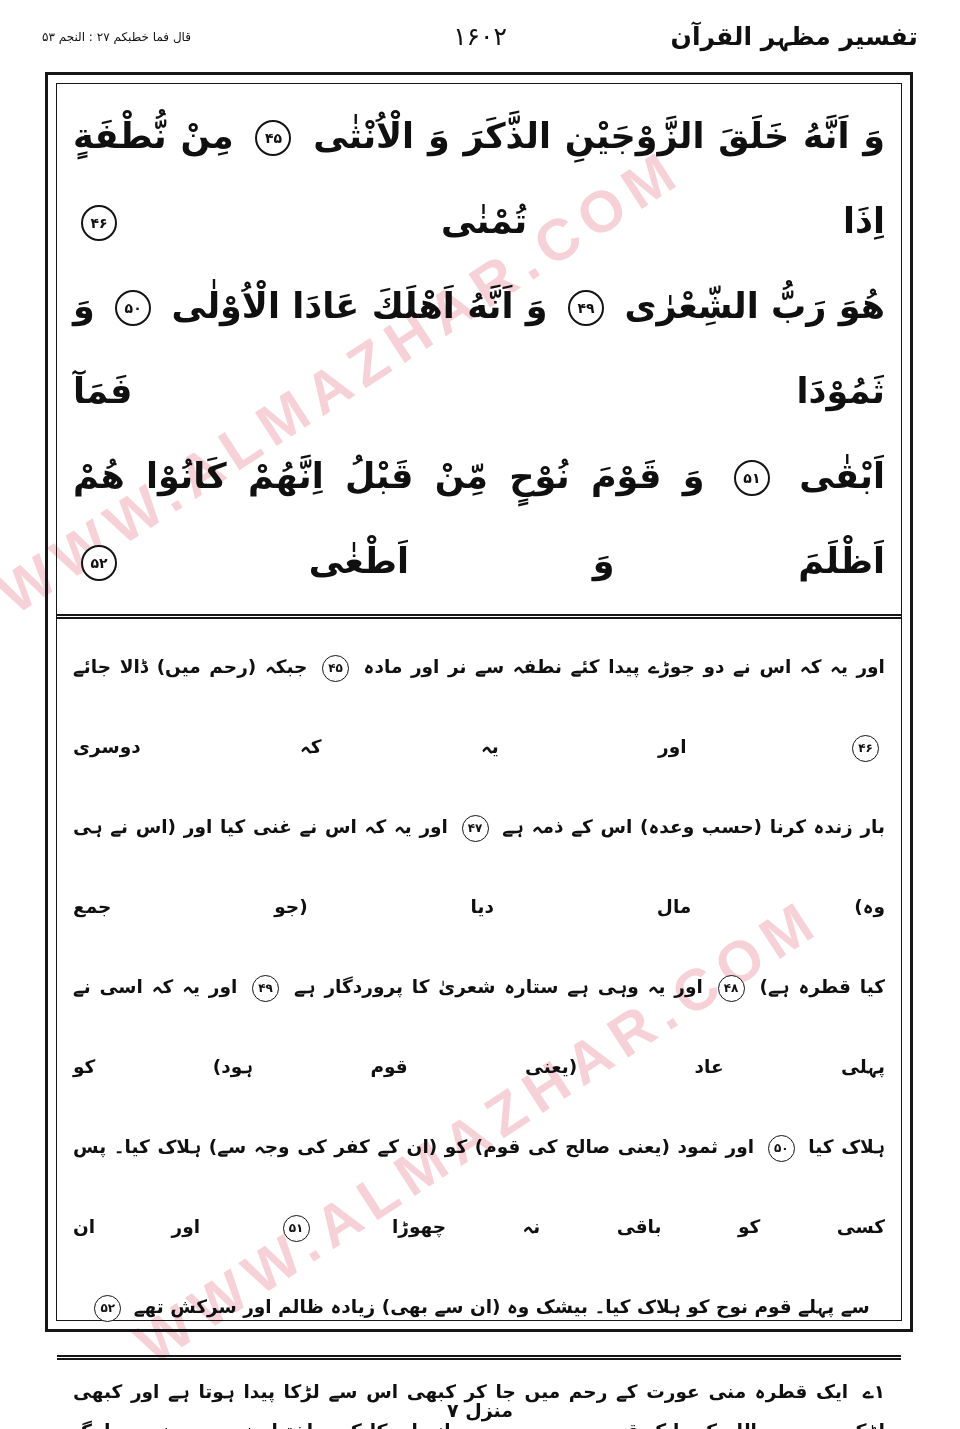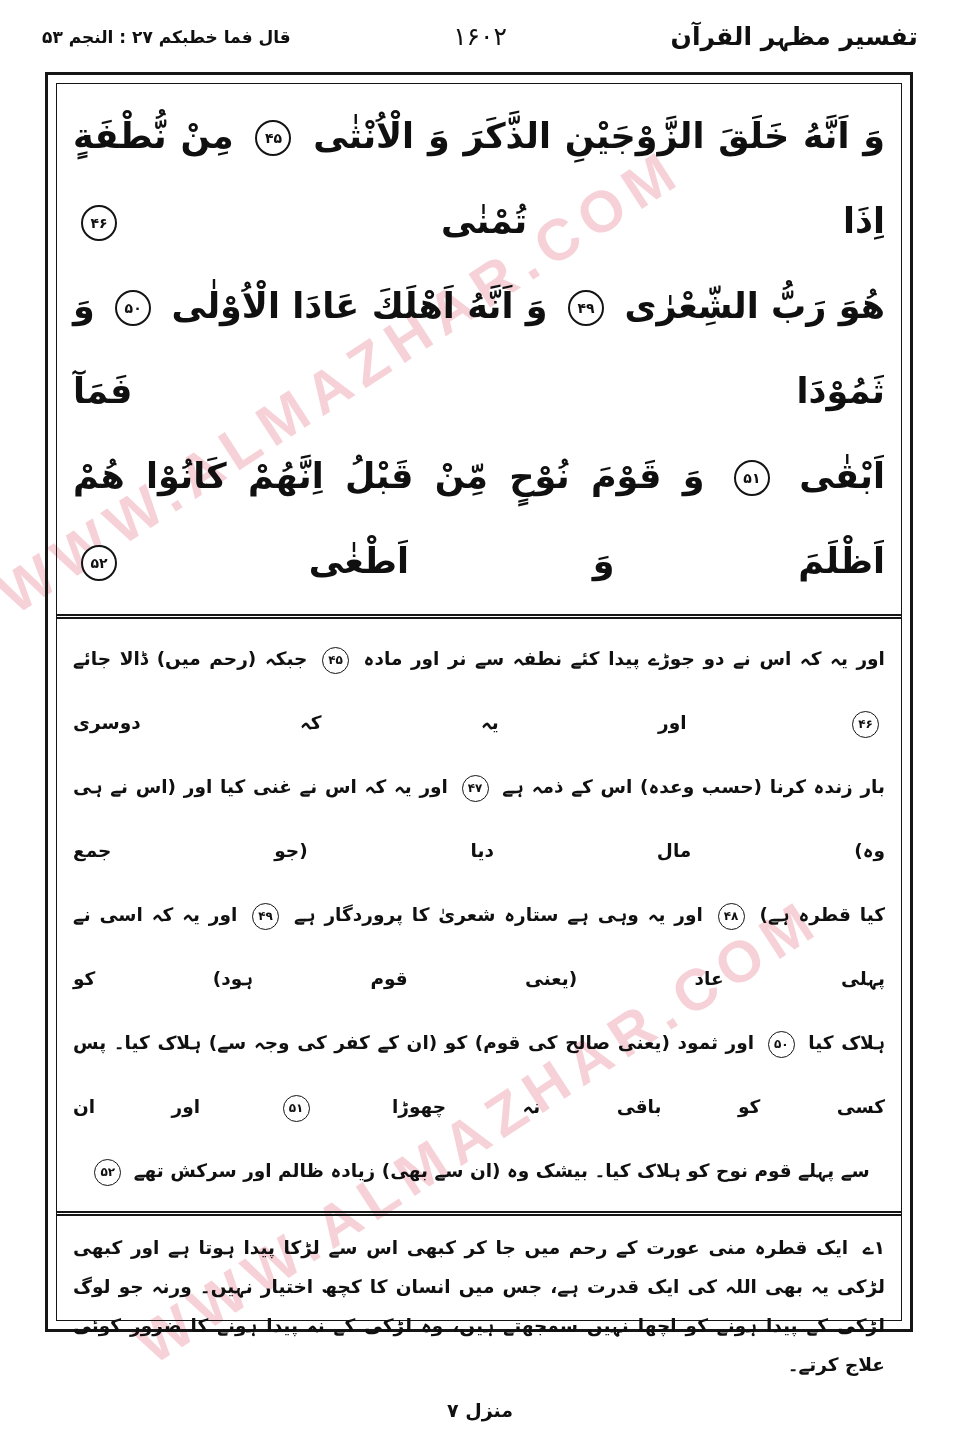--- a/index.html
+++ b/index.html
@@ -28,21 +28,21 @@
   .wm-1{left:22px; top:560px;}
   .wm-2{left:160px; top:1310px;}
   
   .page-header{
     position:absolute; top:22px; right:42px; left:42px;
     display:flex; justify-content:space-between; align-items:center;
     direction:rtl; z-index:3;
   }
   .hdr-title{font-size:25px; font-weight:bold; letter-spacing:0px;}
   .hdr-page-num{font-size:25px; font-weight:normal; position:absolute; left:50%; transform:translateX(-50%);}
-  .hdr-ref{font-size:17px; font-weight:bold;}
+  .hdr-ref{font-size:12px; font-weight:normal;}
   
   .frame{
     position:absolute; top:72px; left:45px; width:868px; height:1260px;
     border:3px solid #161616; padding:8px; box-sizing:border-box;
     z-index:2; background:transparent;
   }
   .frame-inner{
     border:1px solid #161616; width:100%; height:100%;
     box-sizing:border-box; display:flex; flex-direction:column;
   }
@@ -58,21 +58,21 @@
   .ayah-num{
     display:inline-flex; align-items:center; justify-content:center;
     border:2px solid #141414; border-radius:50%;
     vertical-align:middle; font-weight:bold;
     margin:0 8px; background:#fff;
   }
   .q-ayah{width:32px; height:32px; font-size:14px; line-height:32px;}
   
   .translation-section{padding-top:8px; padding-bottom:8px;}
   .t-line{
-    font-size:18.5px; font-weight:bold; line-height:64px;
+    font-size:18.5px; font-weight:bold; line-height:80px;
     text-align:justify; text-align-last:justify; direction:rtl;
   }
   .t-line.center{text-align:left; text-align-last:center;}
   .t-ayah{width:25px; height:25px; font-size:12px; margin:0 6px; border-width:1.5px;}
   
   .commentary-section{flex:1; padding-top:12px;}
   .c-para{
     margin:0 0 11px 0;
     font-size:18.5px; font-weight:bold; line-height:39px;
     text-align:justify; direction:rtl;

